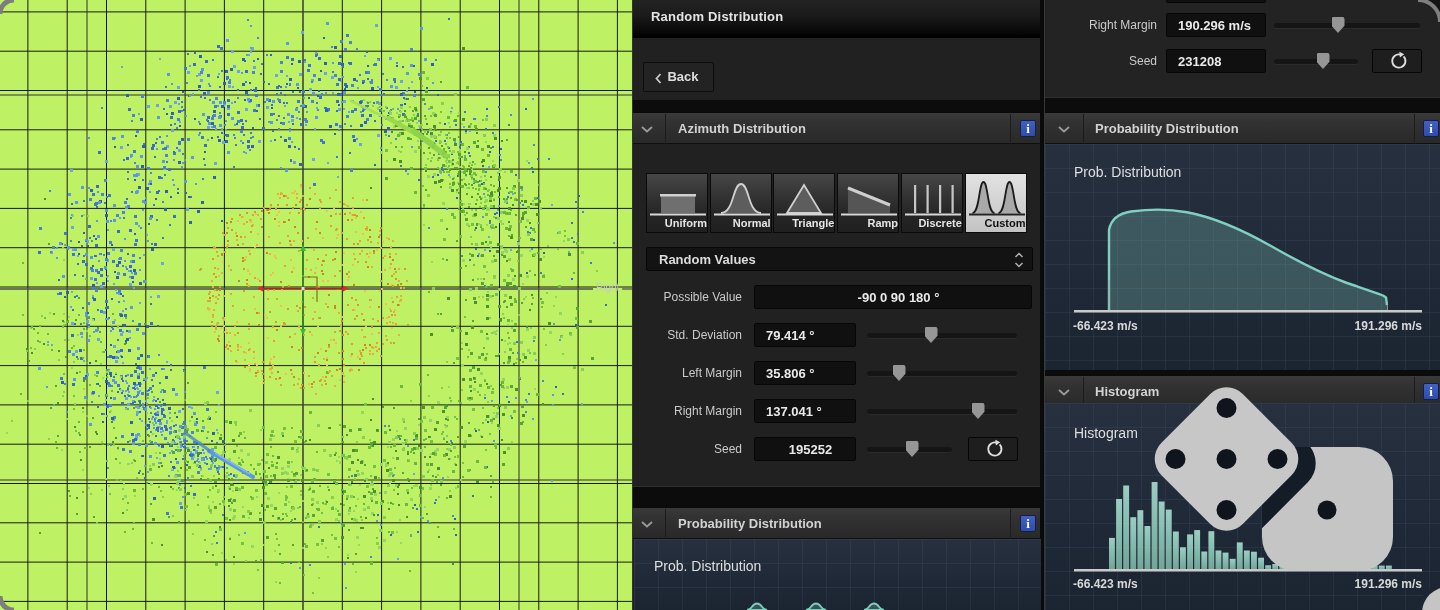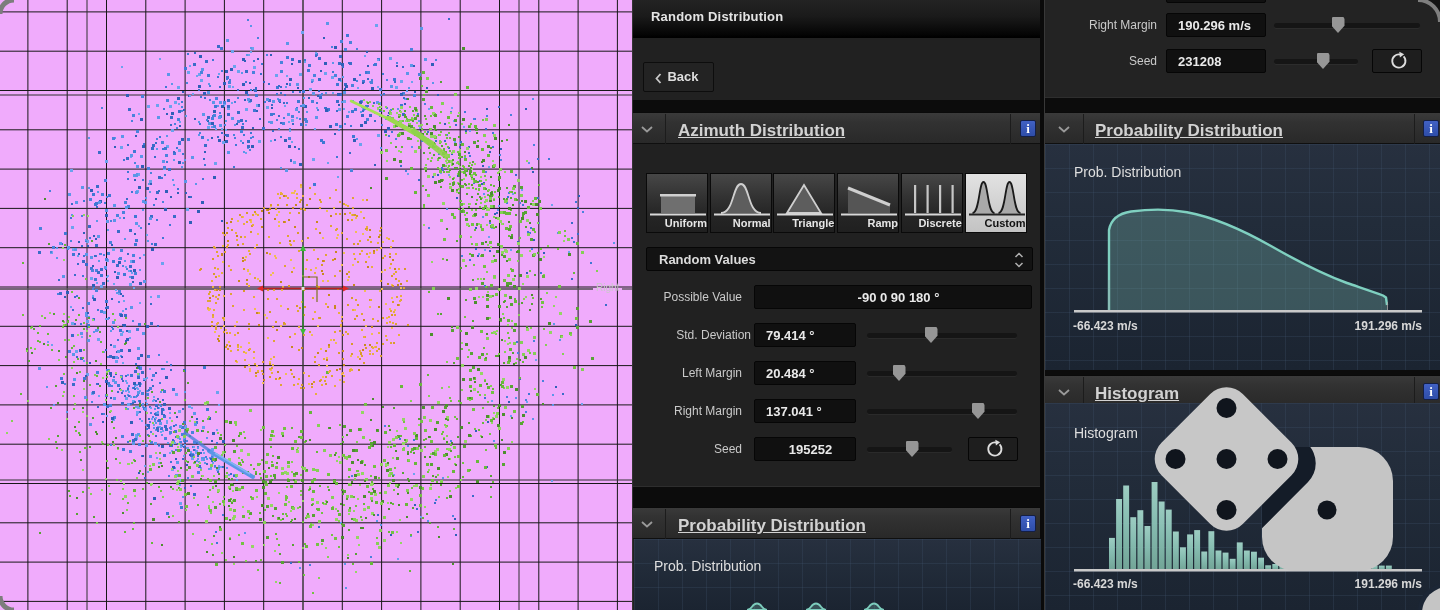--- a/index.html
+++ b/index.html
@@ -1,37 +1,37 @@
 <!DOCTYPE html>
 <html><head>
 <meta charset="utf-8">
 <style>
 * { margin:0; padding:0; box-sizing:border-box; }
 html,body { width:1440px; height:610px; overflow:hidden; background:#0a0a0a;
   font-family:"Liberation Sans", sans-serif; }
 #stage { position:relative; width:1440px; height:610px; background:#0a0a0a; }
 
-#vp { position:absolute; left:0; top:0; width:632px; height:610px; background:#f0abfc; }
+#vp { position:absolute; left:0; top:0; width:632px; height:610px; background:#bef264; }
 
 #mid { position:absolute; left:632px; top:0; width:408px; height:610px; background:#212121;
   border-left:1px solid #333; }
 .titlebar { position:absolute; left:0; top:0; width:100%; height:38px;
   background:linear-gradient(180deg,#232323 0%,#1a1a1a 45%,#050505 92%,#000 100%);
   border-bottom:1px solid #000; }
 .titlebar span { position:absolute; left:18px; top:9px; font-size:13px; font-weight:bold; color:#e4e4e4; letter-spacing:.2px; }
 #backbtn { position:absolute; left:10px; top:62px; width:71px; height:30px;
   background:#232323; border:1px solid #0d0d0d; border-radius:2px;
   color:#dedede; font-size:13px; font-weight:bold; text-align:center; line-height:28px; }
 .secgap { position:absolute; width:100%; background:#0c0c0c; }
 .sechead { position:absolute; width:100%; height:32px;
   background:linear-gradient(180deg,#3a3a3a 0%,#323232 30%,#292929 100%);
   border-top:1px solid #0a0a0a; border-bottom:1px solid #0f0f0f; }
 .sechead .chev { position:absolute; left:8px; top:13px; }
 .sechead .sep1 { position:absolute; left:32px; top:1px; width:1px; height:30px; background:#1c1c1c; }
-.sechead .ttl { position:absolute; left:45px; top:8px; font-size:17px; font-weight:bold; color:#d2d2d2;text-decoration:underline; }
+.sechead .ttl { position:absolute; left:45px; top:8px; font-size:13px; font-weight:bold; color:#d2d2d2; }
 .sechead .sep2 { position:absolute; top:1px; width:1px; height:30px; background:#1c1c1c; }
 .sechead .info { position:absolute; top:7px; width:16px; height:17px; border-radius:2px;
   background:linear-gradient(180deg,#4161c4,#2e4da8); border:1px solid #141f45;
   color:#fff; font-family:"Liberation Serif",serif; font-weight:bold; font-size:13px;
   text-align:center; line-height:16px; }
 
 .dbtn { position:absolute; top:173px; width:62px; height:60px;
   background:linear-gradient(180deg,#474747 0%,#333 38%,#252525 70%,#202020 100%);
   border:1px solid #0a0a0a; }
 .dbtn.sel { background:linear-gradient(180deg,#e2e2e2 0%,#d4d4d4 45%,#c3c3c3 100%); }
@@ -236,29 +236,29 @@
         <svg width="10" height="16" style="position:absolute;right:8px;top:4px;">
           <polyline points="1.5,5 5,1.5 8.5,5" fill="none" stroke="#b0b0b0" stroke-width="1.5"></polyline>
           <polyline points="1.5,11 5,14.5 8.5,11" fill="none" stroke="#b0b0b0" stroke-width="1.5"></polyline>
         </svg>
       </div>
     <div class="row" style="top:285px;">
 <div class="lab" style="width:109px;">Possible Value</div>
 <div class="inp" style="left:121px;width:278px;text-align:center;">-90 0 90 180 °</div>
 </div>
 <div class="row" style="top:323px;">
-<div class="lab" style="width:109px;margin-left:9px;">Std. Deviation</div>
+<div class="lab" style="width:109px;">Std. Deviation</div>
 <div class="inp" style="left:121px;width:102px;">79.414 °</div>
 <div class="track" style="left:234px;top:10px;width:150px;">
           <div class="thumb" style="left:57.5px;"></div>
         </div>
 </div>
 <div class="row" style="top:361px;">
 <div class="lab" style="width:109px;">Left Margin</div>
-<div class="inp" style="left:121px;width:102px;">20.484 °</div>
+<div class="inp" style="left:121px;width:102px;">35.806 °</div>
 <div class="track" style="left:234px;top:10px;width:150px;">
           <div class="thumb" style="left:25.5px;"></div>
         </div>
 </div>
 <div class="row" style="top:399px;">
 <div class="lab" style="width:109px;">Right Margin</div>
 <div class="inp" style="left:121px;width:102px;">137.041 °</div>
 <div class="track" style="left:234px;top:10px;width:150px;">
           <div class="thumb" style="left:104.5px;"></div>
         </div>

